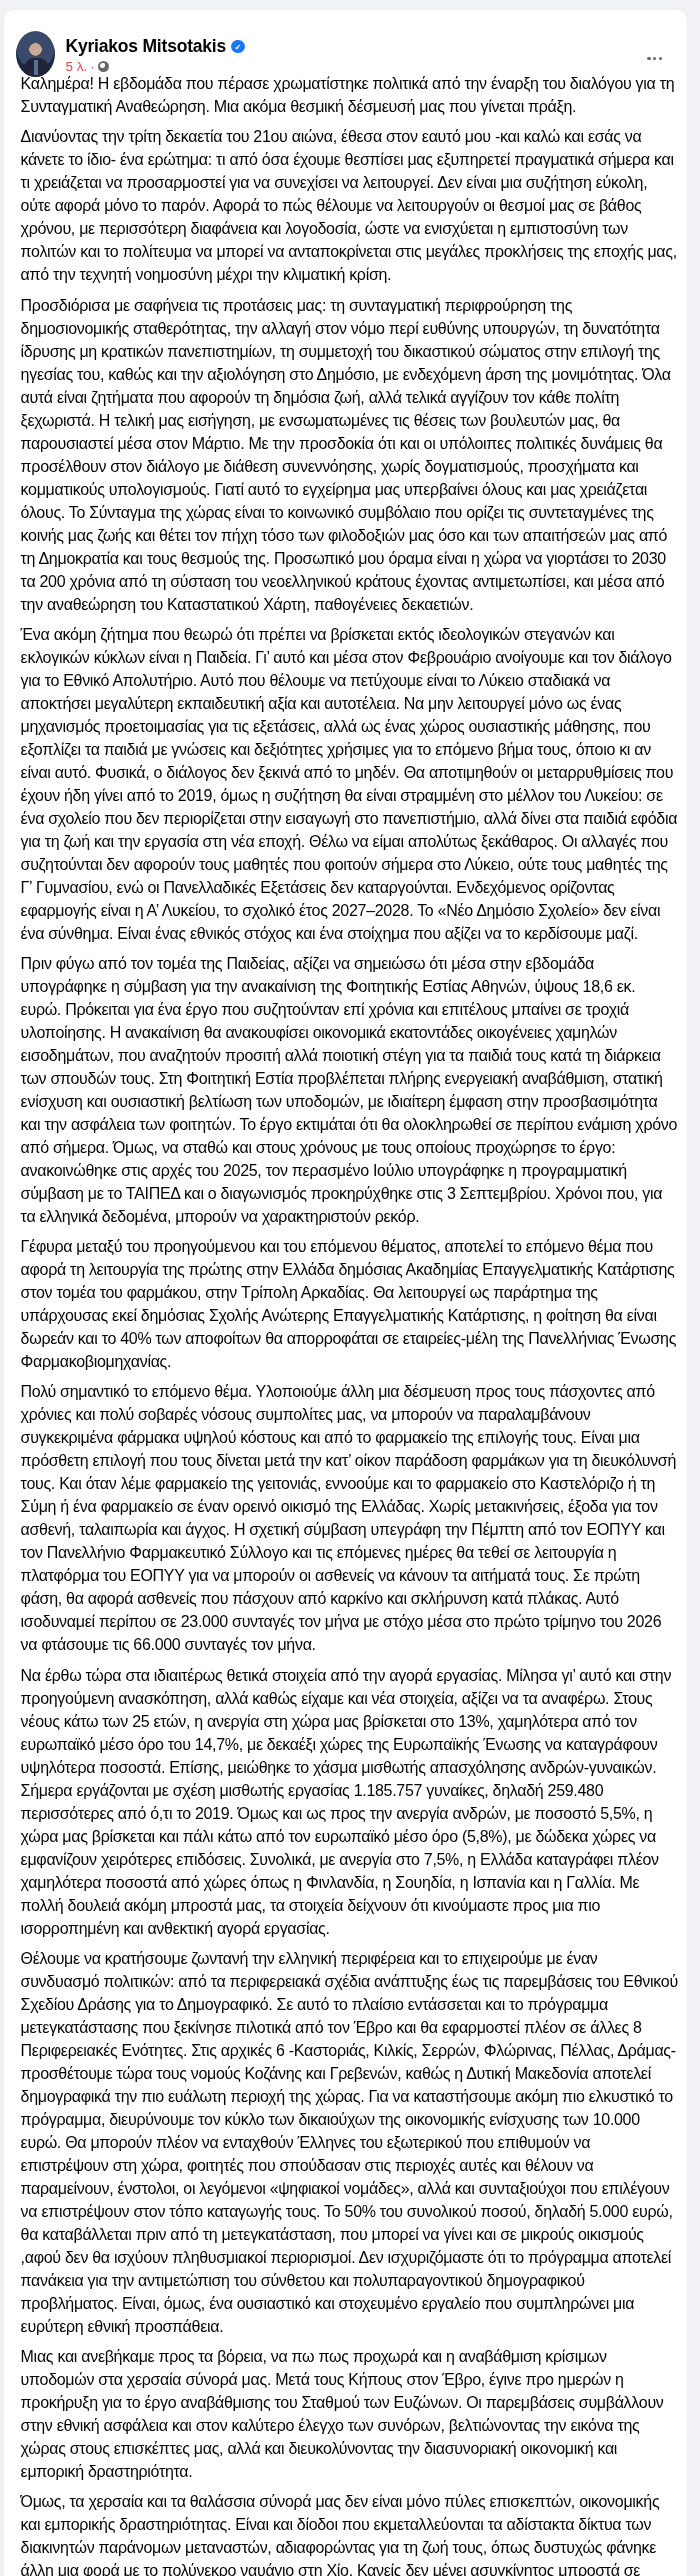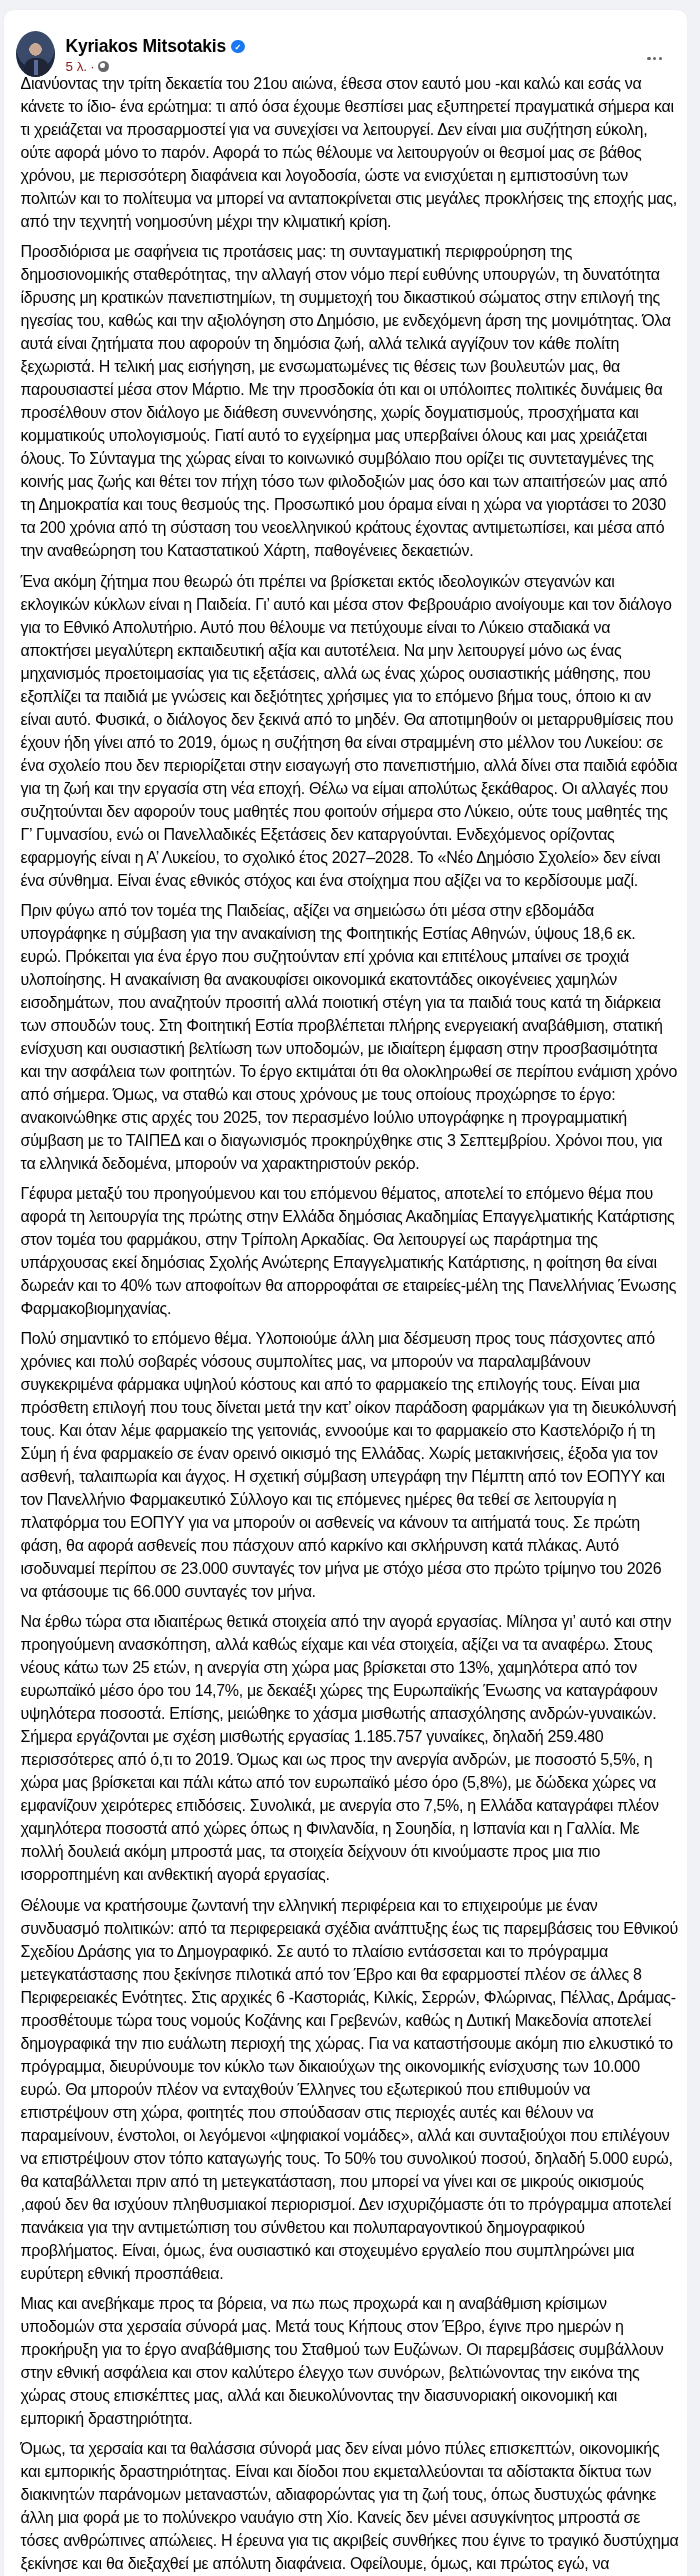--- a/index.html
+++ b/index.html
@@ -5,21 +5,21 @@
   html, body { margin:0; padding:0; }
   body { background:#f0f2f5; width:701px; height:3316px; overflow:hidden; font-family:"Liberation Sans", sans-serif; }
   .card { position:absolute; left:4.1px; top:10.3px; width:683px; height:3318px; background:#fff; border-radius:9.3px 9.3px 0 0; box-shadow:0 0 1px rgba(0,0,0,0.12); }
   .header { position:absolute; left:12.4px; top:16.5px; height:46px; width:659px; }
   .avatar { position:absolute; left:0; top:4.1px; width:39px; height:46px; border-radius:50%; background:radial-gradient(circle at 50% 40%, #c9a894 0 18%, #3a4a6b 19% 55%, #1e2a44 56%); overflow:hidden; }
   .avatar .suit { position:absolute; left:7.2px; top:27px; width:25px; height:20.6px; background:#1f2536; border-radius:10.3px 10.3px 0 0; }
   .avatar .tie { position:absolute; left:18px; top:29px; width:3.1px; height:15.5px; background:#5a6d9a; }
   .name-row { position:absolute; left:49px; top:9.3px; display:flex; align-items:center; gap:5.2px; }
   .name { font-size:17.5px; color:#050505; font-weight:bold; letter-spacing:-0.2px; }
   .verified { width:13.4px; height:13.4px; border-radius:50%; background:#1877f2; color:#fff; font-size:8.2px; display:flex; align-items:center; justify-content:center; font-weight:bold; }
-  .meta-row { position:absolute; left:49px; top:32px; display:flex; align-items:center; gap:3.1px; font-size:13.4px; color:#7f1d1d; }
+  .meta-row { position:absolute; left:49px; top:32px; display:flex; align-items:center; gap:3.1px; font-size:13.4px; color:#ef4444; }
   .globe { width:11.3px; height:11.3px; border-radius:50%; background:#65676b; position:relative; display:inline-block; }
   .globe::after { content:""; position:absolute; left:2.6px; top:2.1px; width:4.6px; height:5.2px; background:#fff; border-radius:50% 30% 50% 40%; }
   .more { position:absolute; right:13.4px; top:30px; display:flex; gap:2.1px; cursor:pointer; }
   .more span { width:3.6px; height:3.6px; border-radius:50%; background:#65676b; display:block; }
   .body { position:absolute; left:16.5px; top:62px; width:659px; font-size:16px; line-height:23px; color:#050505; letter-spacing:-0.3px; }
   .body p { margin:0 0 7.2px 0; }
 </style>
 </head>
 <body>
 
@@ -39,20 +39,21 @@
       <span class="globe"></span>
     </div>
     <div class="more">
       <span></span>
         <span></span>
         <span></span>
     </div>
   </div>
 
   <div class="body">
+    <p>Καλημέρα! Η εβδομάδα που πέρασε χρωματίστηκε πολιτικά από την έναρξη του διαλόγου για τη Συνταγματική Αναθεώρηση. Μια ακόμα θεσμική δέσμευσή μας που γίνεται πράξη.</p>
     <p>Διανύοντας την τρίτη δεκαετία του 21ου αιώνα, έθεσα στον εαυτό μου -και καλώ και εσάς να κάνετε το ίδιο- ένα ερώτημα: τι από όσα έχουμε θεσπίσει μας εξυπηρετεί πραγματικά σήμερα και τι χρειάζεται να προσαρμοστεί για να συνεχίσει να λειτουργεί. Δεν είναι μια συζήτηση εύκολη, ούτε αφορά μόνο το παρόν. Αφορά το πώς θέλουμε να λειτουργούν οι θεσμοί μας σε βάθος χρόνου, με περισσότερη διαφάνεια και λογοδοσία, ώστε να ενισχύεται η εμπιστοσύνη των πολιτών και το πολίτευμα να μπορεί να ανταποκρίνεται στις μεγάλες προκλήσεις της εποχής μας, από την τεχνητή νοημοσύνη μέχρι την κλιματική κρίση.</p>
     <p>Προσδιόρισα με σαφήνεια τις προτάσεις μας: τη συνταγματική περιφρούρηση της δημοσιονομικής σταθερότητας, την αλλαγή στον νόμο περί ευθύνης υπουργών, τη δυνατότητα ίδρυσης μη κρατικών πανεπιστημίων, τη συμμετοχή του δικαστικού σώματος στην επιλογή της ηγεσίας του, καθώς και την αξιολόγηση στο Δημόσιο, με ενδεχόμενη άρση της μονιμότητας. Όλα αυτά είναι ζητήματα που αφορούν τη δημόσια ζωή, αλλά τελικά αγγίζουν τον κάθε πολίτη ξεχωριστά. Η τελική μας εισήγηση, με ενσωματωμένες τις θέσεις των βουλευτών μας, θα παρουσιαστεί μέσα στον Μάρτιο. Με την προσδοκία ότι και οι υπόλοιπες πολιτικές δυνάμεις θα προσέλθουν στον διάλογο με διάθεση συνεννόησης, χωρίς δογματισμούς, προσχήματα και κομματικούς υπολογισμούς. Γιατί αυτό το εγχείρημα μας υπερβαίνει όλους και μας χρειάζεται όλους. Το Σύνταγμα της χώρας είναι το κοινωνικό συμβόλαιο που ορίζει τις συντεταγμένες της κοινής μας ζωής και θέτει τον πήχη τόσο των φιλοδοξιών μας όσο και των απαιτήσεών μας από τη Δημοκρατία και τους θεσμούς της. Προσωπικό μου όραμα είναι η χώρα να γιορτάσει το 2030 τα 200 χρόνια από τη σύσταση του νεοελληνικού κράτους έχοντας αντιμετωπίσει, και μέσα από την αναθεώρηση του Καταστατικού Χάρτη, παθογένειες δεκαετιών.</p>
     <p>Ένα ακόμη ζήτημα που θεωρώ ότι πρέπει να βρίσκεται εκτός ιδεολογικών στεγανών και εκλογικών κύκλων είναι η Παιδεία. Γι’ αυτό και μέσα στον Φεβρουάριο ανοίγουμε και τον διάλογο για το Εθνικό Απολυτήριο. Αυτό που θέλουμε να πετύχουμε είναι το Λύκειο σταδιακά να αποκτήσει μεγαλύτερη εκπαιδευτική αξία και αυτοτέλεια. Να μην λειτουργεί μόνο ως ένας μηχανισμός προετοιμασίας για τις εξετάσεις, αλλά ως ένας χώρος ουσιαστικής μάθησης, που εξοπλίζει τα παιδιά με γνώσεις και δεξιότητες χρήσιμες για το επόμενο βήμα τους, όποιο κι αν είναι αυτό. Φυσικά, ο διάλογος δεν ξεκινά από το μηδέν. Θα αποτιμηθούν οι μεταρρυθμίσεις που έχουν ήδη γίνει από το 2019, όμως η συζήτηση θα είναι στραμμένη στο μέλλον του Λυκείου: σε ένα σχολείο που δεν περιορίζεται στην εισαγωγή στο πανεπιστήμιο, αλλά δίνει στα παιδιά εφόδια για τη ζωή και την εργασία στη νέα εποχή. Θέλω να είμαι απολύτως ξεκάθαρος. Οι αλλαγές που συζητούνται δεν αφορούν τους μαθητές που φοιτούν σήμερα στο Λύκειο, ούτε τους μαθητές της Γ’ Γυμνασίου, ενώ οι Πανελλαδικές Εξετάσεις δεν καταργούνται. Ενδεχόμενος ορίζοντας εφαρμογής είναι η Α’ Λυκείου, το σχολικό έτος 2027–2028. Το «Νέο Δημόσιο Σχολείο» δεν είναι ένα σύνθημα. Είναι ένας εθνικός στόχος και ένα στοίχημα που αξίζει να το κερδίσουμε μαζί.</p>
     <p>Πριν φύγω από τον τομέα της Παιδείας, αξίζει να σημειώσω ότι μέσα στην εβδομάδα υπογράφηκε η σύμβαση για την ανακαίνιση της Φοιτητικής Εστίας Αθηνών, ύψους 18,6 εκ. ευρώ. Πρόκειται για ένα έργο που συζητούνταν επί χρόνια και επιτέλους μπαίνει σε τροχιά υλοποίησης. Η ανακαίνιση θα ανακουφίσει οικονομικά εκατοντάδες οικογένειες χαμηλών εισοδημάτων, που αναζητούν προσιτή αλλά ποιοτική στέγη για τα παιδιά τους κατά τη διάρκεια των σπουδών τους. Στη Φοιτητική Εστία προβλέπεται πλήρης ενεργειακή αναβάθμιση, στατική ενίσχυση και ουσιαστική βελτίωση των υποδομών, με ιδιαίτερη έμφαση στην προσβασιμότητα και την ασφάλεια των φοιτητών. Το έργο εκτιμάται ότι θα ολοκληρωθεί σε περίπου ενάμιση χρόνο από σήμερα. Όμως, να σταθώ και στους χρόνους με τους οποίους προχώρησε το έργο: ανακοινώθηκε στις αρχές του 2025, τον περασμένο Ιούλιο υπογράφηκε η προγραμματική σύμβαση με το ΤΑΙΠΕΔ και ο διαγωνισμός προκηρύχθηκε στις 3 Σεπτεμβρίου. Χρόνοι που, για τα ελληνικά δεδομένα, μπορούν να χαρακτηριστούν ρεκόρ.</p>
     <p>Γέφυρα μεταξύ του προηγούμενου και του επόμενου θέματος, αποτελεί το επόμενο θέμα που αφορά τη λειτουργία της πρώτης στην Ελλάδα δημόσιας Ακαδημίας Επαγγελματικής Κατάρτισης στον τομέα του φαρμάκου, στην Τρίπολη Αρκαδίας. Θα λειτουργεί ως παράρτημα της υπάρχουσας εκεί δημόσιας Σχολής Ανώτερης Επαγγελματικής Κατάρτισης, η φοίτηση θα είναι δωρεάν και το 40% των αποφοίτων θα απορροφάται σε εταιρείες-μέλη της Πανελλήνιας Ένωσης Φαρμακοβιομηχανίας.</p>
     <p>Πολύ σημαντικό το επόμενο θέμα. Υλοποιούμε άλλη μια δέσμευση προς τους πάσχοντες από χρόνιες και πολύ σοβαρές νόσους συμπολίτες μας, να μπορούν να παραλαμβάνουν συγκεκριμένα φάρμακα υψηλού κόστους και από το φαρμακείο της επιλογής τους. Είναι μια πρόσθετη επιλογή που τους δίνεται μετά την κατ’ οίκον παράδοση φαρμάκων για τη διευκόλυνσή τους. Και όταν λέμε φαρμακείο της γειτονιάς, εννοούμε και το φαρμακείο στο Καστελόριζο ή τη Σύμη ή ένα φαρμακείο σε έναν ορεινό οικισμό της Ελλάδας. Χωρίς μετακινήσεις, έξοδα για τον ασθενή, ταλαιπωρία και άγχος. Η σχετική σύμβαση υπεγράφη την Πέμπτη από τον ΕΟΠΥΥ και τον Πανελλήνιο Φαρμακευτικό Σύλλογο και τις επόμενες ημέρες θα τεθεί σε λειτουργία η πλατφόρμα του ΕΟΠΥΥ για να μπορούν οι ασθενείς να κάνουν τα αιτήματά τους. Σε πρώτη φάση, θα αφορά ασθενείς που πάσχουν από καρκίνο και σκλήρυνση κατά πλάκας. Αυτό ισοδυναμεί περίπου σε 23.000 συνταγές τον μήνα με στόχο μέσα στο πρώτο τρίμηνο του 2026 να φτάσουμε τις 66.000 συνταγές τον μήνα.</p>
     <p>Να έρθω τώρα στα ιδιαιτέρως θετικά στοιχεία από την αγορά εργασίας. Μίλησα γι’ αυτό και στην προηγούμενη ανασκόπηση, αλλά καθώς είχαμε και νέα στοιχεία, αξίζει να τα αναφέρω. Στους νέους κάτω των 25 ετών, η ανεργία στη χώρα μας βρίσκεται στο 13%, χαμηλότερα από τον ευρωπαϊκό μέσο όρο του 14,7%, με δεκαέξι χώρες της Ευρωπαϊκής Ένωσης να καταγράφουν υψηλότερα ποσοστά. Επίσης, μειώθηκε το  χάσμα μισθωτής απασχόλησης ανδρών-γυναικών. Σήμερα εργάζονται με σχέση μισθωτής εργασίας 1.185.757 γυναίκες, δηλαδή 259.480 περισσότερες από ό,τι το 2019. Όμως και ως προς την ανεργία ανδρών, με ποσοστό 5,5%, η χώρα μας βρίσκεται και πάλι κάτω από τον ευρωπαϊκό μέσο όρο (5,8%), με δώδεκα χώρες να εμφανίζουν χειρότερες επιδόσεις. Συνολικά, με ανεργία στο 7,5%, η Ελλάδα καταγράφει πλέον χαμηλότερα ποσοστά από χώρες όπως η Φινλανδία, η Σουηδία, η Ισπανία και η Γαλλία. Με πολλή δουλειά ακόμη μπροστά μας, τα στοιχεία δείχνουν ότι κινούμαστε προς μια πιο ισορροπημένη και ανθεκτική αγορά εργασίας.</p>
     <p>Θέλουμε να κρατήσουμε ζωντανή την ελληνική περιφέρεια και το επιχειρούμε με έναν συνδυασμό πολιτικών: από τα περιφερειακά σχέδια ανάπτυξης έως τις παρεμβάσεις του Εθνικού Σχεδίου Δράσης για το Δημογραφικό. Σε αυτό το πλαίσιο εντάσσεται και το πρόγραμμα μετεγκατάστασης που ξεκίνησε πιλοτικά από τον Έβρο και θα εφαρμοστεί πλέον σε άλλες 8 Περιφερειακές Ενότητες. Στις αρχικές 6 -Καστοριάς, Κιλκίς, Σερρών, Φλώρινας, Πέλλας, Δράμας- προσθέτουμε τώρα τους νομούς Κοζάνης και Γρεβενών, καθώς η Δυτική Μακεδονία αποτελεί δημογραφικά την πιο ευάλωτη περιοχή της χώρας. Για να καταστήσουμε ακόμη πιο ελκυστικό το πρόγραμμα, διευρύνουμε τον κύκλο των δικαιούχων της οικονομικής ενίσχυσης των 10.000 ευρώ. Θα μπορούν πλέον να ενταχθούν Έλληνες του εξωτερικού που επιθυμούν να επιστρέψουν στη χώρα, φοιτητές που σπούδασαν στις περιοχές αυτές και θέλουν να παραμείνουν, ένστολοι, οι λεγόμενοι «ψηφιακοί νομάδες», αλλά και συνταξιούχοι που επιλέγουν να επιστρέψουν στον τόπο καταγωγής τους. Το 50% του συνολικού ποσού, δηλαδή 5.000 ευρώ, θα καταβάλλεται πριν από τη μετεγκατάσταση, που μπορεί να γίνει και σε μικρούς οικισμούς ,αφού δεν θα ισχύουν πληθυσμιακοί περιορισμοί. Δεν ισχυριζόμαστε ότι το πρόγραμμα αποτελεί πανάκεια για την αντιμετώπιση του σύνθετου και πολυπαραγοντικού δημογραφικού προβλήματος. Είναι, όμως, ένα ουσιαστικό και στοχευμένο εργαλείο που συμπληρώνει μια ευρύτερη εθνική προσπάθεια.</p>
     <p>Μιας και ανεβήκαμε προς τα βόρεια, να πω πως προχωρά και η αναβάθμιση κρίσιμων υποδομών στα χερσαία σύνορά μας. Μετά τους Κήπους στον Έβρο, έγινε προ ημερών η προκήρυξη για το έργο αναβάθμισης του Σταθμού των Ευζώνων. Οι παρεμβάσεις συμβάλλουν στην εθνική ασφάλεια και στον καλύτερο έλεγχο των συνόρων, βελτιώνοντας την εικόνα της χώρας στους επισκέπτες μας, αλλά και διευκολύνοντας την διασυνοριακή οικονομική και εμπορική δραστηριότητα.</p>
     <p>Όμως, τα χερσαία και τα θαλάσσια σύνορά μας δεν είναι μόνο πύλες επισκεπτών, οικονομικής και εμπορικής δραστηριότητας. Είναι και δίοδοι που εκμεταλλεύονται τα αδίστακτα δίκτυα των διακινητών παράνομων μεταναστών, αδιαφορώντας για τη ζωή τους, όπως δυστυχώς φάνηκε άλλη μια φορά με το πολύνεκρο ναυάγιο στη Χίο. Κανείς δεν μένει ασυγκίνητος μπροστά σε τόσες ανθρώπινες απώλειες. Η έρευνα για τις ακριβείς συνθήκες που έγινε το τραγικό δυστύχημα ξεκίνησε και θα διεξαχθεί με απόλυτη διαφάνεια. Οφείλουμε, όμως, και πρώτος εγώ, να αναγνωρίσουμε την αυταπάρνηση με την οποία τα στελέχη του Λιμενικού Σώματος επιτελούν το πατριωτικό τους καθήκον, φυλάσσοντας τα θαλάσσια σύνορα και σώζοντας ανθρώπινες ζωές. Η Πολιτεία επιδεικνύει και θα επιδείξει μηδενική ανοχή απέναντι στα κυκλώματα των διακινητών. Με το νομοσχέδιο του Υπουργείου Μετανάστευσης και Ασύλου που ψηφίστηκε από τη Βουλή, αυστηροποιούνται οι ποινές για αυτούς, βάζοντας ταυτόχρονα κανόνες στην οργανωμένη διαχείριση της νόμιμης μετανάστευσης. Δεν ποινικοποιείται η δράση των ΜΚΟ, αλλά η εγκληματική συμπεριφορά φυσικών προσώπων που ενδεχομένως είναι μέλη τέτοιων οργανώσεων και προφανώς δεν μπορούν να διατηρούν προνομιακή σχέση με το κράτος και τις δομές. Η πολιτική μας στο μεταναστευτικό στηρίζεται σε σαφείς κανόνες, συνέπεια και σεβασμό στην ανθρώπινη ζωή. Ένα πλαίσιο που συνδυάζει τη φύλαξη των συνόρων, τη διπλωματία και την αποφασιστική αντιμετώπιση των διακινητών, με απόλυτη στήριξη στο έργο του Λιμενικού Σώματος.</p>

